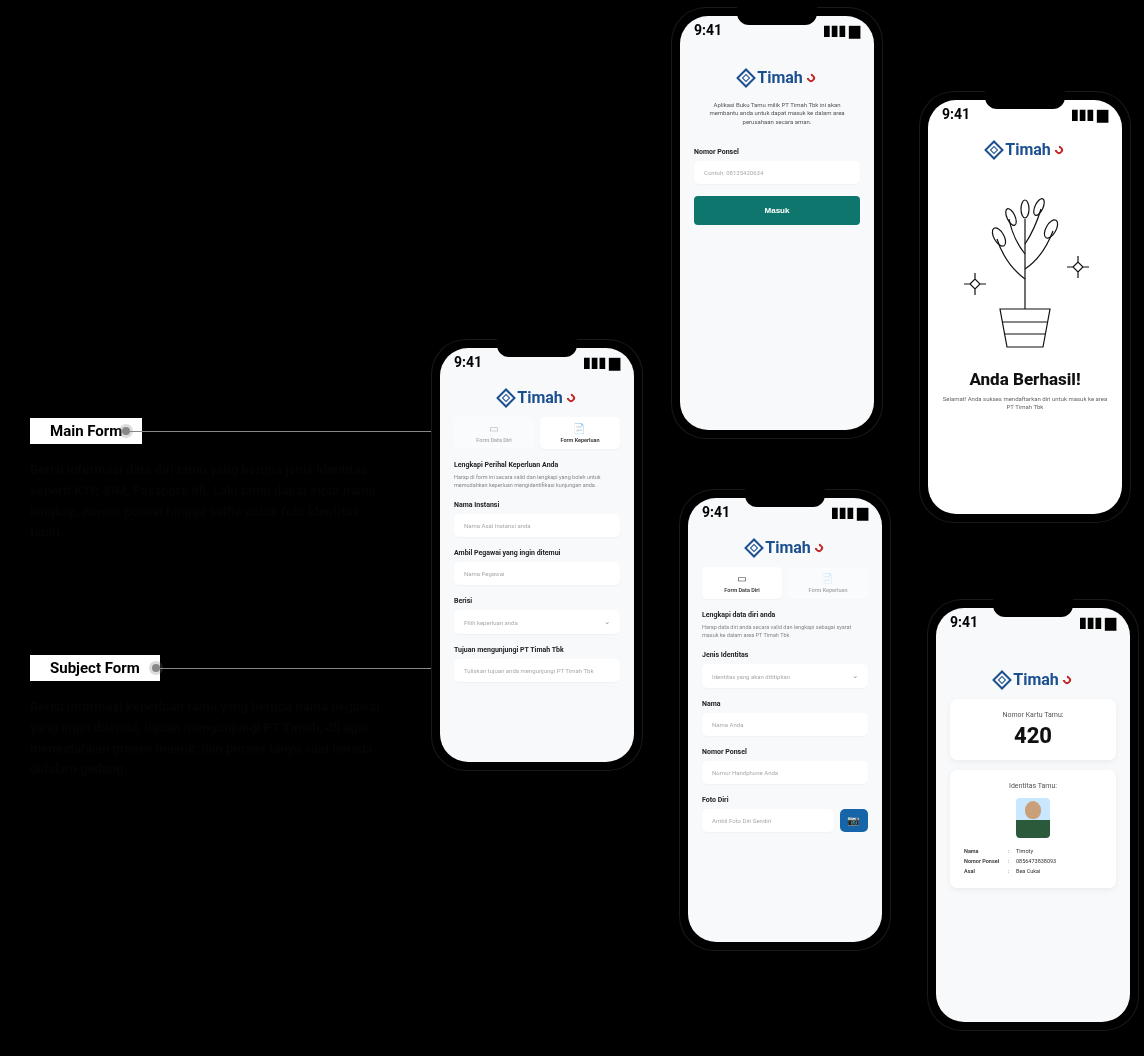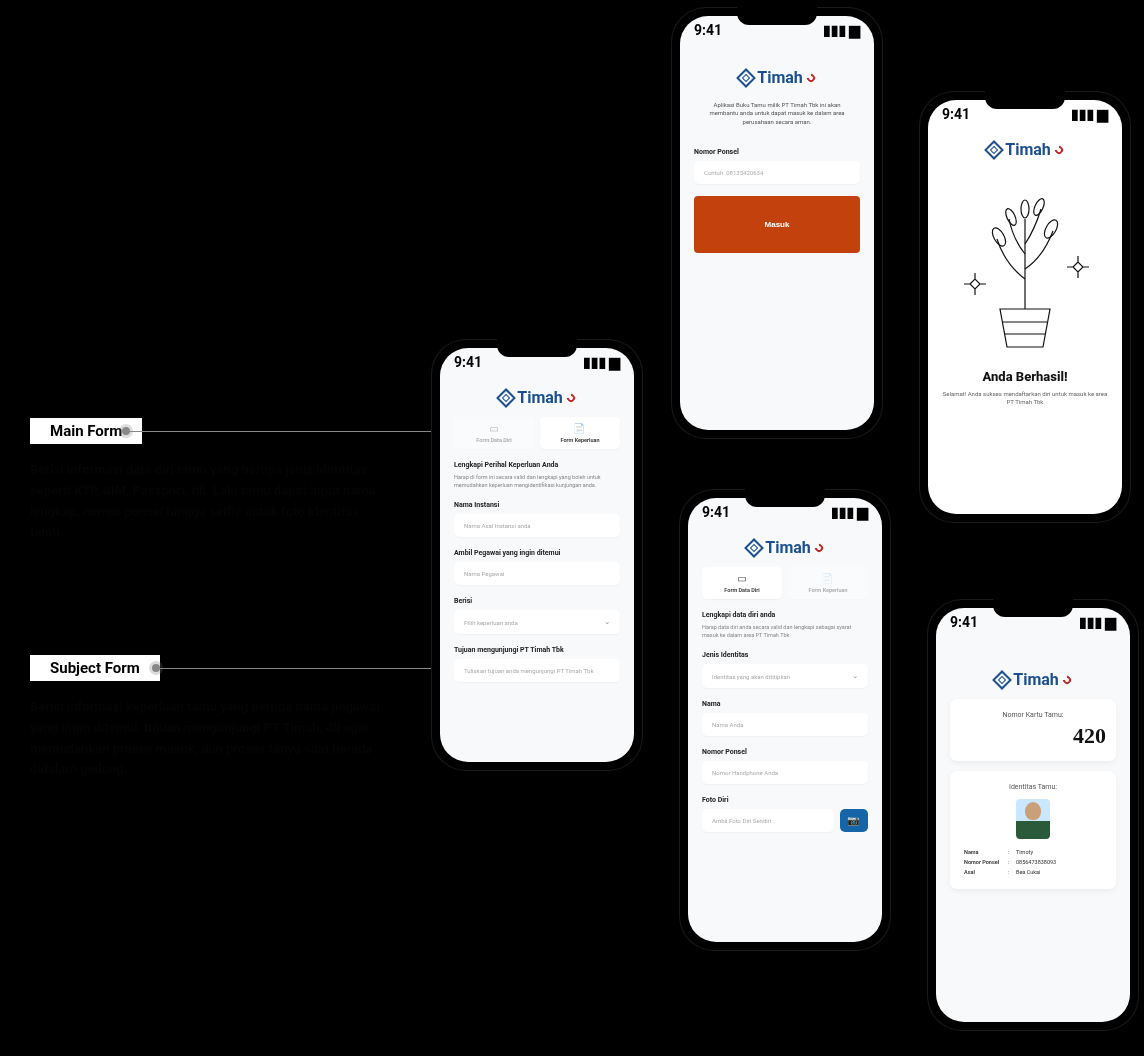--- a/index.html
+++ b/index.html
@@ -70,45 +70,45 @@
   .sub-label { font-size:5.5px; color:#888; line-height:1.4; }
   .input {
     width:100%; background:#fff; border:none; border-radius:5px;
     padding: 8px 10px; font-size:6px; color:#aaa;
     box-shadow: 0 1px 2px rgba(0,0,0,0.04);
     margin-top:4px;
   }
   .input.select { display:flex; justify-content:space-between; align-items:center; }
   .chevron { font-size:7px; color:#888; }
   .btn-primary {
-    width:100%; background:#c2410c; color:#fff; border:none;
-    border-radius:4px; padding:24px; font-size:8px; font-weight:700;
+    width:100%; background:#0f766e; color:#fff; border:none;
+    border-radius:4px; padding:10px; font-size:8px; font-weight:700;
     margin-top:12px;
   }
   .tabs { display:flex; gap:6px; margin-bottom:8px; }
   .tab {
     flex:1; background:#fff; border-radius:5px; padding:6px 4px;
     display:flex; flex-direction:column; align-items:center; gap:3px;
     box-shadow:0 1px 2px rgba(0,0,0,0.04);
   }
   .tab.inactive { opacity:0.4; }
   .tab-icon { font-size:10px; color:#333; }
   .tab-label { font-size:5.5px; font-weight:600; color:#333; }
   .camera-row { display:flex; gap:6px; margin-top:4px;}
   .camera-input { flex:1; background:#fff; border-radius:5px; padding:8px 10px; font-size:6px; color:#aaa; box-shadow:0 1px 2px rgba(0,0,0,0.04);}
   .camera-btn { width:28px; background:#1565a8; border-radius:5px; display:flex; align-items:center; justify-content:center; color:#fff; font-size:10px;}
   .plant-svg { display:block; margin: 20px auto 10px; }
-  .success-title { text-align:center; font-size:13px; font-weight:800; color:#111; margin-top:3px;}
+  .success-title { text-align:center; font-size:17px; font-weight:800; color:#111; margin-top:3px;}
   .success-sub { text-align:center; font-size:6px; color:#666; padding:6px 14px 0; line-height:1.4;}
   .card {
     background:#fff; border-radius:7px; margin:10px 14px 0;
     padding:12px 10px; box-shadow:0 2px 6px rgba(0,0,0,0.06);
   }
   .card-label { font-size:7px; color:#555; text-align:center; }
-  .card-num { font-size:22px; font-weight:800; text-align:right; color:#111; margin-top:4px;font-family:Liberation Serif, serif;}
+  .card-num { font-size:22px; font-weight:800; text-align:center; color:#111; margin-top:4px;}
   .id-photo {
     width:34px; height:40px; border-radius:4px; margin:8px auto;
     background: linear-gradient(180deg,#c9e7ff 0%,#c9e7ff 55%,#2a5a3a 55%,#2a5a3a 100%);
     position:relative; display:block;
   }
   .id-photo::before{
     content:""; position:absolute; left:50%; top:30%; transform:translate(-50%,-50%);
     width:16px; height:18px; background:#caa07a; border-radius:50% 50% 45% 45%;
   }
   .id-row { display:flex; font-size:5.5px; color:#333; padding:2px 4px;}

